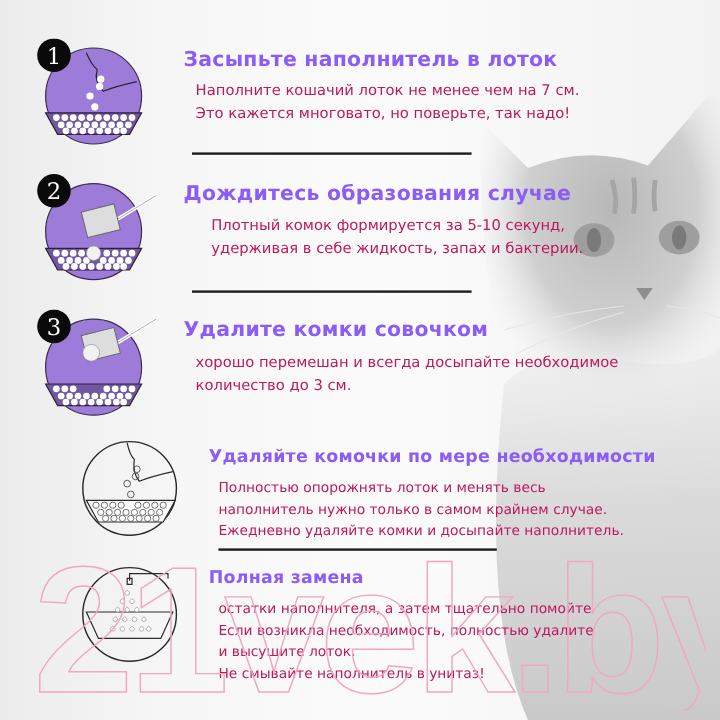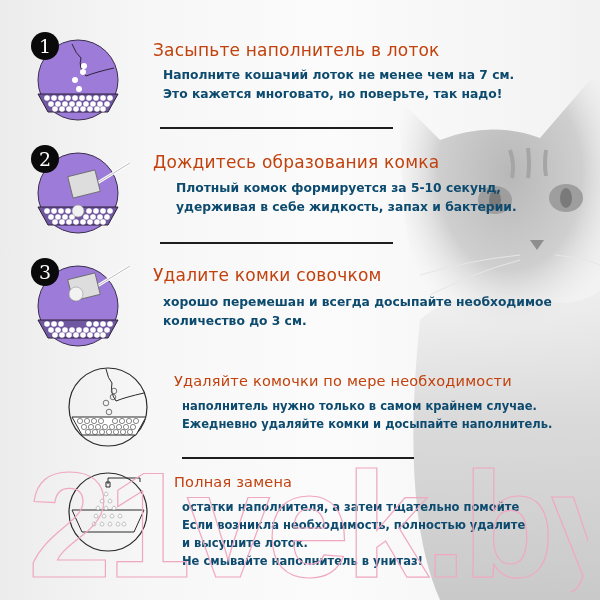--- a/index.html
+++ b/index.html
@@ -8,27 +8,27 @@
     font-family: "DejaVu Sans", sans-serif;
     background: linear-gradient(90deg, #ececec 0%, #f7f7f7 25%, #fbfbfb 55%, #f2f2f2 100%);
     color: #1a1a1a;
   }
   .cat-bg {
     position: absolute; left: 380px; top: 60px; width: 220px; height: 540px;
     pointer-events: none;
   }
   .step-icon { position: absolute; }
   .heading {
-    position: absolute; font-weight: normal; color: #c2410c; white-space: nowrap;
+    position: absolute; font-weight: bold; color: #8b5cf6; white-space: nowrap;
     letter-spacing: 0.2px;
   }
   .h-big { font-size: 17px; }
   .h-small { font-size: 14.5px; }
   .body-text {
-    position: absolute; font-weight: bold; color: #0c4a6e; white-space: nowrap;
+    position: absolute; font-weight: normal; color: #be185d; white-space: nowrap;
   }
   .b-big { font-size: 12.3px; line-height: 19px; }
   .b-small { font-size: 11.5px; line-height: 18px; }
   .body-text div { white-space: nowrap; }
   .sep { position: absolute; height: 2px; background: #1e1e1e; }
   .watermark { position: absolute; left: 28px; top: 462px; pointer-events: none; }
 </style>
 </head>
 <body>
 
@@ -145,21 +145,21 @@
         <circle cx="48" cy="77" r="2.8"></circle>
         <circle cx="55" cy="77" r="2.8"></circle>
         <circle cx="62" cy="77" r="2.8"></circle>
         <circle cx="69" cy="77" r="2.8"></circle>
         <circle cx="75" cy="77" r="2.8"></circle>
     </g>
     <circle cx="50" cy="66" r="6" fill="#f2f2f2" stroke="#999" stroke-width="0.6"></circle>
     <circle cx="17" cy="14" r="14" fill="#0a0a0a"></circle>
     <text x="17" y="21" text-anchor="middle" font-family="DejaVu Serif, serif" font-size="19" fill="#fff">2</text>
   </svg>
-  <div class="heading h-big" style="left:153px;top:152px;">Дождитесь образования комка</div>
+  <div class="heading h-big" style="left:153px;top:152px;">Дождитесь образования случае</div>
   <div class="body-text b-big" style="left:176px;top:179px;">
     <div>Плотный комок формируется за 5-10 секунд,</div>
     <div>удерживая в себе жидкость, запах и бактерии.</div>
   </div>
   <div class="sep" style="left:160px;top:242px;width:233px;"></div>
 </div>
 
 <div>
   <svg class="step-icon" style="left:28px;top:258px;" width="110" height="92" viewBox="0 0 110 92">
     <circle cx="50" cy="48" r="40" fill="#9d7bd8" stroke="#3a2d4e" stroke-width="1"></circle>
@@ -234,20 +234,21 @@
         <circle cx="29" cy="67" r="2.6"></circle>
         <circle cx="36" cy="67" r="2.6"></circle>
         <circle cx="43" cy="67" r="2.6"></circle>
         <circle cx="50" cy="67" r="2.6"></circle>
         <circle cx="57" cy="67" r="2.6"></circle>
         <circle cx="64" cy="67" r="2.6"></circle>
     </g>
   </svg>
   <div class="heading h-small" style="left:174px;top:373px;">Удаляйте комочки по мере необходимости</div>
   <div class="body-text b-small" style="left:182px;top:397px;">
+    <div>Полностью опорожнять лоток и менять весь</div>
     <div>наполнитель нужно только в самом крайнем случае.</div>
     <div>Ежедневно удаляйте комки и досыпайте наполнитель.</div>
   </div>
   <div class="sep" style="left:182px;top:457px;width:232px;"></div>
 </div>
 
 <div>
   <svg class="step-icon" style="left:66px;top:470px;" width="86" height="86" viewBox="0 0 86 86">
     <circle cx="42" cy="42" r="39" fill="none" stroke="#2a2a2a" stroke-width="1.2"></circle>
     <path d="M42 14 L42 8 L74 8 L74 12" fill="none" stroke="#2a2a2a" stroke-width="1"></path>

